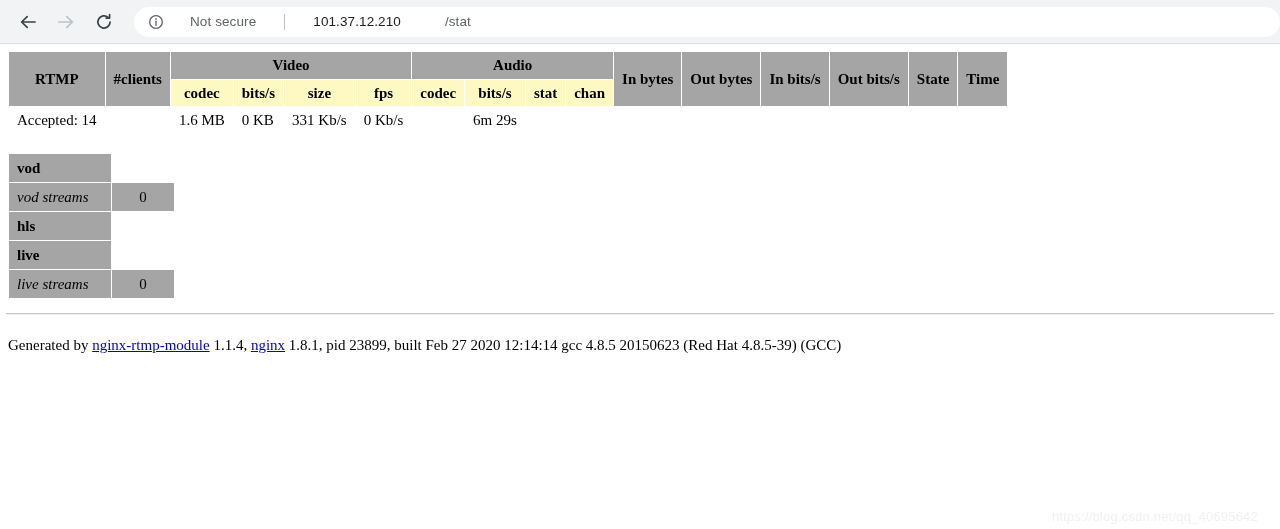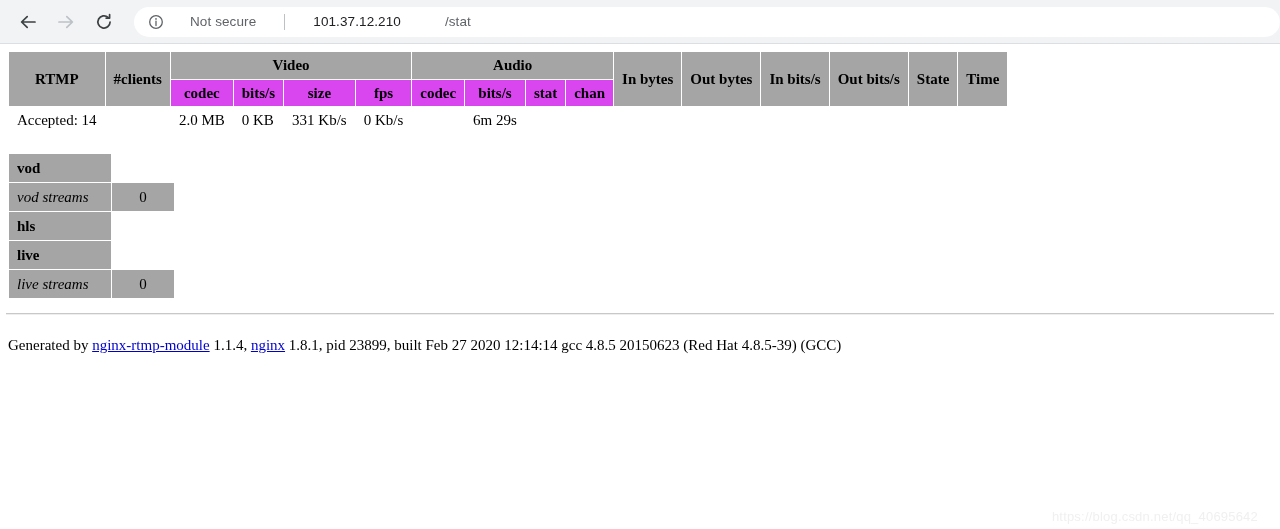--- a/index.html
+++ b/index.html
@@ -90,21 +90,21 @@
     vertical-align: middle;
   }
   
   .hd {
     background: #a5a5a5;
     font-weight: bold;
     text-align: center;
     height: 27px;
   }
   .hd-sub {
-    background: #d946ef;
+    background: #fef9c3;
     font-weight: bold;
     text-align: center;
     height: 26px;
   }
   .cell-plain {
     background: #ffffff;
     text-align: center;
     height: 27px;
   }
   .cell-num {
@@ -233,21 +233,21 @@
         <td class="hd-sub">fps</td>
         <td class="hd-sub">codec</td>
         <td class="hd-sub">bits/s</td>
         <td class="hd-sub">stat</td>
         <td class="hd-sub">chan</td>
       </tr>
 
       <tr>
         <td class="cell-plain">Accepted: 14</td>
         <td class="blank"></td>
-        <td class="cell-num">2.0 MB</td>
+        <td class="cell-num">1.6 MB</td>
         <td class="cell-num">0 KB</td>
         <td class="cell-num">331 Kb/s</td>
         <td class="cell-num">0 Kb/s</td>
         <td class="cell-num"></td>
         <td class="cell-num">6m 29s</td>
       </tr>
     </tbody>
   </table>
 
   <table class="stat" style="margin-top:18px;">

